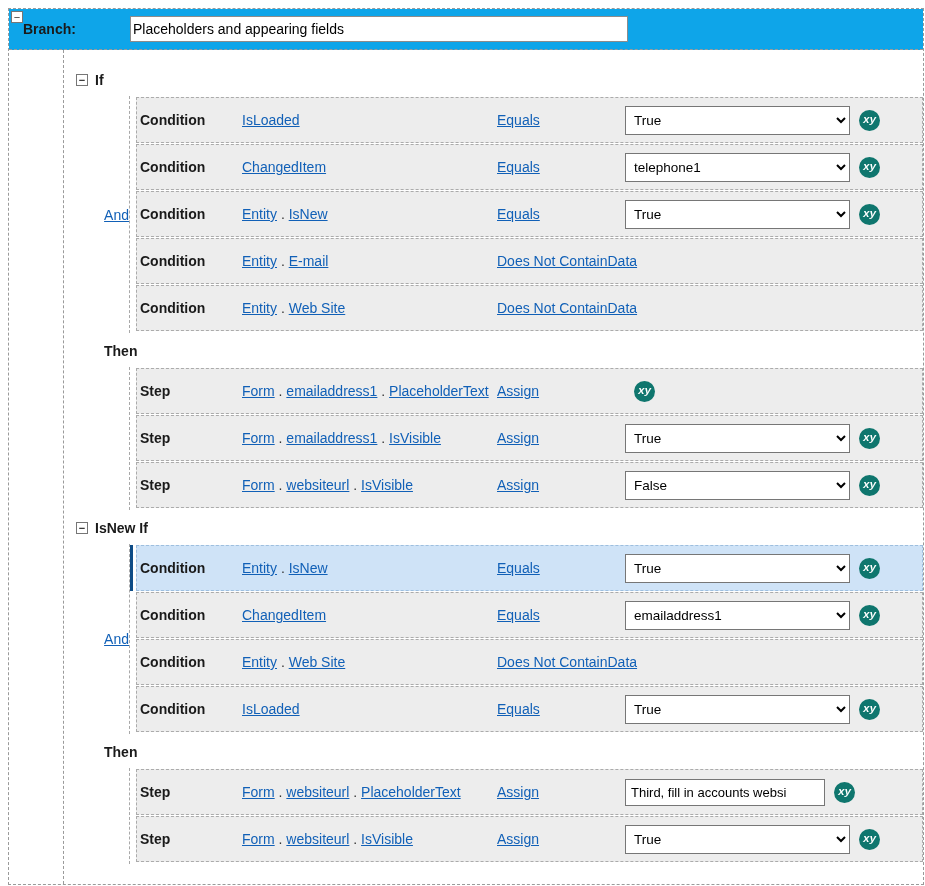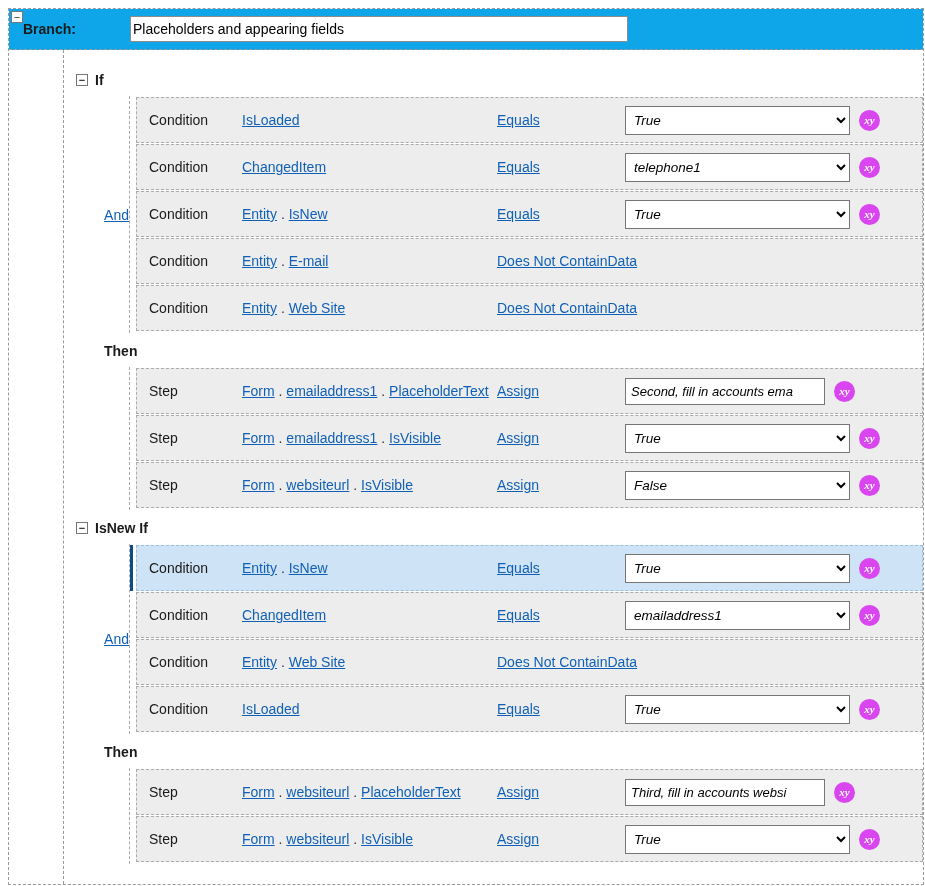--- a/index.html
+++ b/index.html
@@ -60,48 +60,48 @@
   .connector-cell { flex: 0 0 53px; text-align: right; }
   .rows { flex: 1; border-left: 1px dashed #a8a8a8; padding: 1px 0 1px 6px; }
   .rule-row {
     position: relative;
     display: flex; align-items: center;
     height: 46px;
     margin-bottom: 1px;
     background: #ededed;
     border: 1px dashed #ababab;
   }
-  .col-kind { flex: 0 0 105px; padding-left: 12px; font-weight: 400; }
+  .col-kind { flex: 0 0 105px; padding-left: 3px; font-weight: 700; }
   .col-path { flex: 0 0 auto; min-width: 255px; white-space: nowrap; }
   .dot { color: #333; }
   .col-op { flex: 0 0 128px; white-space: nowrap; }
-  .col-ctrl { flex: 0 0 auto; display: flex; align-items: center; font-style: italic; }
+  .col-ctrl { flex: 0 0 auto; display: flex; align-items: center; }
   .value-select {
     width: 225px; height: 29px;
     border: 1px solid #767676;
     background: #fff;
     font: inherit; font-size: 13.5px;
     padding: 0 4px;
   }
   .value-input {
     width: 200px; height: 27px;
     border: 1px solid #767676;
     background: #fff;
     font: inherit; font-size: 13px;
     padding: 0 5px;
   }
   .fx {
     flex: 0 0 auto;
     width: 21px; height: 21px;
     margin-left: 9px;
     border-radius: 50%;
-    background: #d946ef; color: #fff;
+    background: #0f766e; color: #fff;
     display: flex; align-items: center; justify-content: center;
     font-style: italic; font-weight: 700; font-size: 11px;
-    font-family: Liberation Serif, serif;
+    font-family: Liberation Mono, monospace;
     cursor: pointer;
   }
   .rule-row.selected { background: #cfe3f7; border-color: #9dbede; }
   .rule-row.selected::before {
     content: "";
     position: absolute; left: -7px; top: -1px;
     height: 46px; width: 3px;
     background: #0e4c86;
   }
 </style>
@@ -172,23 +172,20 @@
           <div class="section-header no-icon">
             <span class="section-title">Then</span>
           </div>
           <div class="group">
             <div class="connector-cell"></div>
             <div class="rows">
               <div class="rule-row">
                 <span class="col-kind">Step</span>
                 <span class="col-path"><a class="link" href="#">Form</a><span class="dot"> . </span><a class="link" href="#">emailaddress1</a><span class="dot"> . </span><a class="link" href="#">PlaceholderText</a></span>
                 <span class="col-op"><a class="link" href="#">Assign</a></span>
-                <span class="col-ctrl">
-                  <input class="value-input" type="text" value="Second, fill in accounts ema" style="">
-                </span>
                 <span class="fx">xy</span>
               </div>
               <div class="rule-row">
                 <span class="col-kind">Step</span>
                 <span class="col-path"><a class="link" href="#">Form</a><span class="dot"> . </span><a class="link" href="#">emailaddress1</a><span class="dot"> . </span><a class="link" href="#">IsVisible</a></span>
                 <span class="col-op"><a class="link" href="#">Assign</a></span>
                 <span class="col-ctrl">
                   <select class="value-select"><option>True</option></select>
                 </span>
                 <span class="fx">xy</span>

